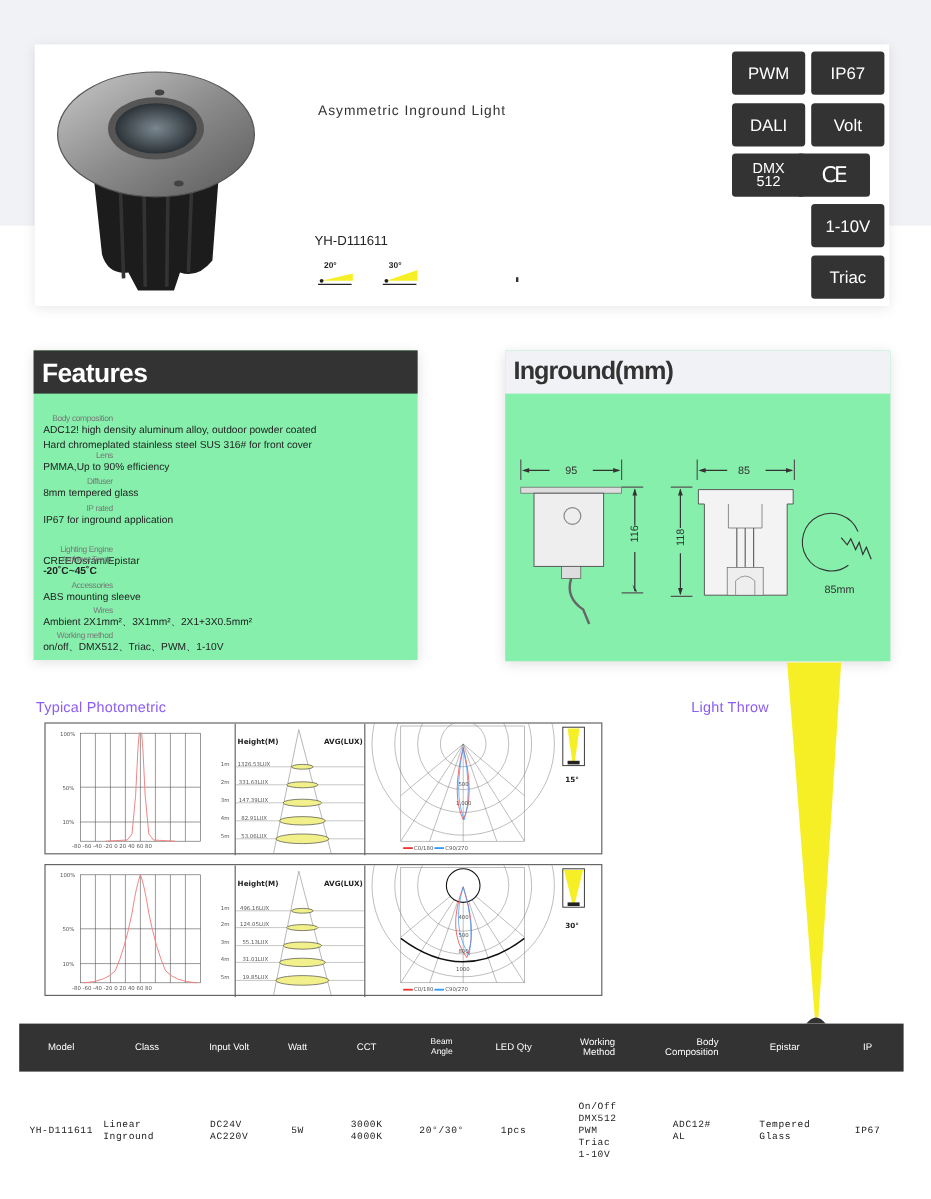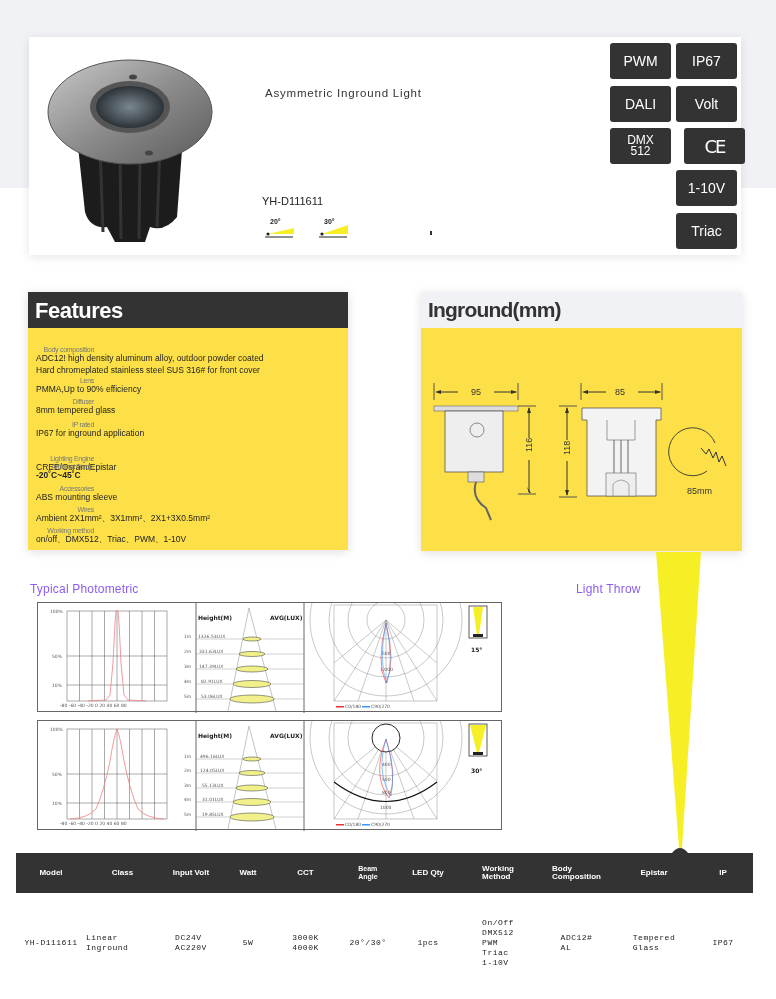--- a/index.html
+++ b/index.html
@@ -13,41 +13,41 @@
   .product-img { position: absolute; left: 16px; top: 20px; width: 170px; height: 190px; }
   .product-title { position: absolute; left: 236px; top: 50px; font-size: 11.5px; letter-spacing: 0.8px; color: #333; }
   .model-code { position: absolute; left: 233px; top: 158px; font-size: 11px; color: #222; }
   .beam-icon { position: absolute; top: 181px; width: 34px; height: 22px; }
   .beam-icon .lbl { position: absolute; left: 6px; top: 0; font-size: 7px; font-weight: bold; color: #222; }
   .tick-mark { position: absolute; left: 401px; top: 194px; width: 2px; height: 4px; background: #333; }
   .badge { position: absolute; width: 61px; height: 36px; background: #333333; color: #fff; border-radius: 3px;
     font-size: 14px; display: flex; align-items: center; justify-content: center; text-align: center; line-height: 11px; }
   .badge.small { font-size: 12px; }
 
-  .panel { position: absolute; background: #fde047; box-shadow: 0 2px 10px rgba(0,0,0,0.13); }
+  .panel { position: absolute; background: #86efac; box-shadow: 0 2px 10px rgba(0,0,0,0.13); }
   .features { left: 28px; top: 292px; width: 320px; height: 258px; }
   .features-head { height: 36px; background: #333333; color: #fff; font-size: 22px; font-weight: bold; padding: 6px 0 0 7px; letter-spacing: -0.5px; }
   .frow { position: absolute; left: 0; width: 320px; display: flex; flex-direction: column; }
   .flabel { width: 66px; text-align: right; font-size: 7px; color: #777; padding-top: 2px; letter-spacing: -0.3px; }
   .fvalue { margin-left: 8px; font-size: 8.5px; color: #222; line-height: 11.5px; }
 
   .dimension { left: 421px; top: 292px; width: 321px; height: 259px; }
   .dimension-head { height: 36px; background: #f1f2f6; font-size: 21px; font-weight: bold; color: #333; padding: 6px 0 0 7px; letter-spacing: -0.8px; }
   .dim-svg { position: absolute; left: 0; top: 36px; }
 
   .section-title { position: absolute; font-size: 12px; color: #8b5cf6; letter-spacing: 0.2px; }
 
   .photo-box { position: absolute; left: 37px; width: 465px; height: 110px; border: 1px solid #666; background: #fff; }
   .photo-box svg { position: absolute; left: 0; top: 0; }
 
   .throw { position: absolute; left: 0; top: 0; }
 
   .spec-table { position: absolute; left: 16px; top: 853px; width: 737px; }
   .spec-head { height: 40px; background: #333333; display: flex; color: #fff; }
-  .spec-head div { font-size: 8px; font-weight: bold; display: flex; align-items: center; justify-content: center; text-align: left; line-height: 8px; }
+  .spec-head div { font-size: 8px; font-weight: normal; display: flex; align-items: center; justify-content: center; text-align: right; line-height: 8px; }
   .spec-row { height: 100px; display: flex; color: #222; }
   .spec-row div { font-size: 8px; display: flex; align-items: center; justify-content: center; text-align: left; line-height: 10px; white-space: pre-line; letter-spacing: 0.5px; font-family: Liberation Mono, monospace; }
   .c0{width:70px}.c1{width:73px}.c2{width:64px}.c3{width:50px}.c4{width:65px}.c5{width:60px}.c6{width:60px}.c7{width:80px}.c8{width:77px}.c9{width:78px}.c10{width:60px}
 </style>
 </head>
 <body>
 
 <div class="top-band"></div>
 
 <div class="hero-card">
@@ -91,21 +91,21 @@
   </div>
   <div class="tick-mark"></div>
 </div>
 
 <div class="badge" style="left:610px;top:43px">PWM</div>
 <div class="badge" style="left:676px;top:43px">IP67</div>
 <div class="badge" style="left:610px;top:86px">DALI</div>
 <div class="badge" style="left:676px;top:86px">Volt</div>
 <div class="badge small" style="left:610px;top:128px;white-space:pre-line">DMX
 512</div>
-<div class="badge" style="left:684px;top:128px;font-size:18px;font-family:'DejaVu Sans',sans-serif;letter-spacing:-2px">CE</div>
+<div class="badge" style="left:664px;top:128px;font-size:18px;font-family:'DejaVu Sans',sans-serif;letter-spacing:-2px">CE</div>
 <div class="badge" style="left:676px;top:170px">1-10V</div>
 <div class="badge" style="left:676px;top:213px">Triac</div>
 
 <div class="panel features">
   <div class="features-head">Features</div>
   <div class="frow" style="top:52px">
       <div class="flabel">Body composition</div>
       <div class="fvalue" style="white-space:pre-line;width:240px">ADC12!  high density aluminum alloy, outdoor powder coated
 Hard chromeplated stainless steel SUS 316# for front cover</div>
     </div>

